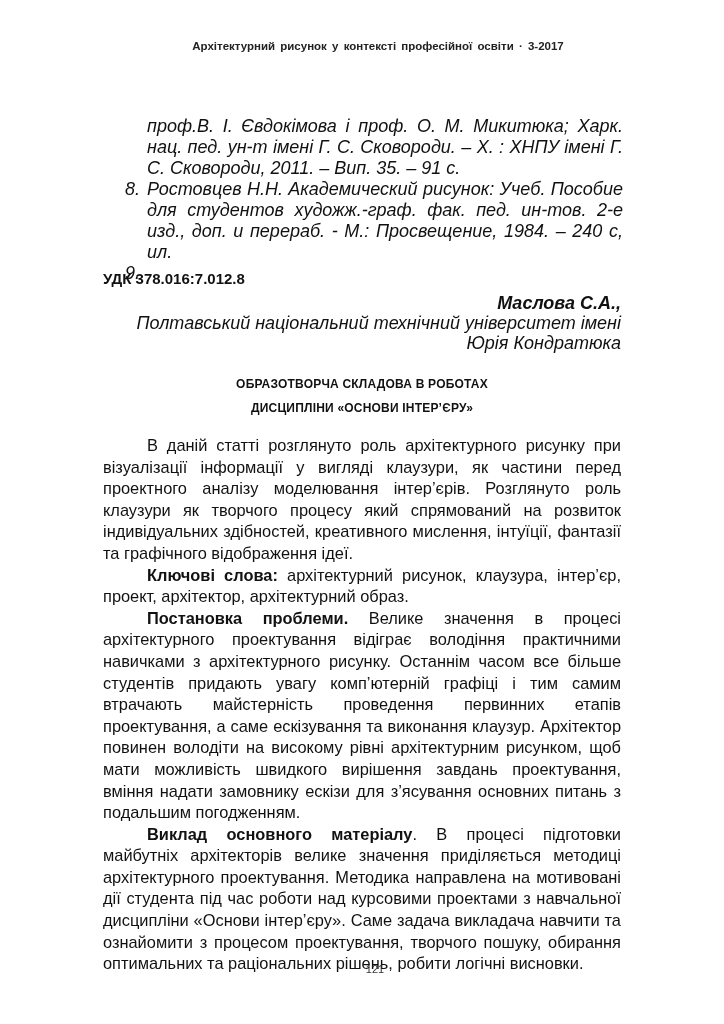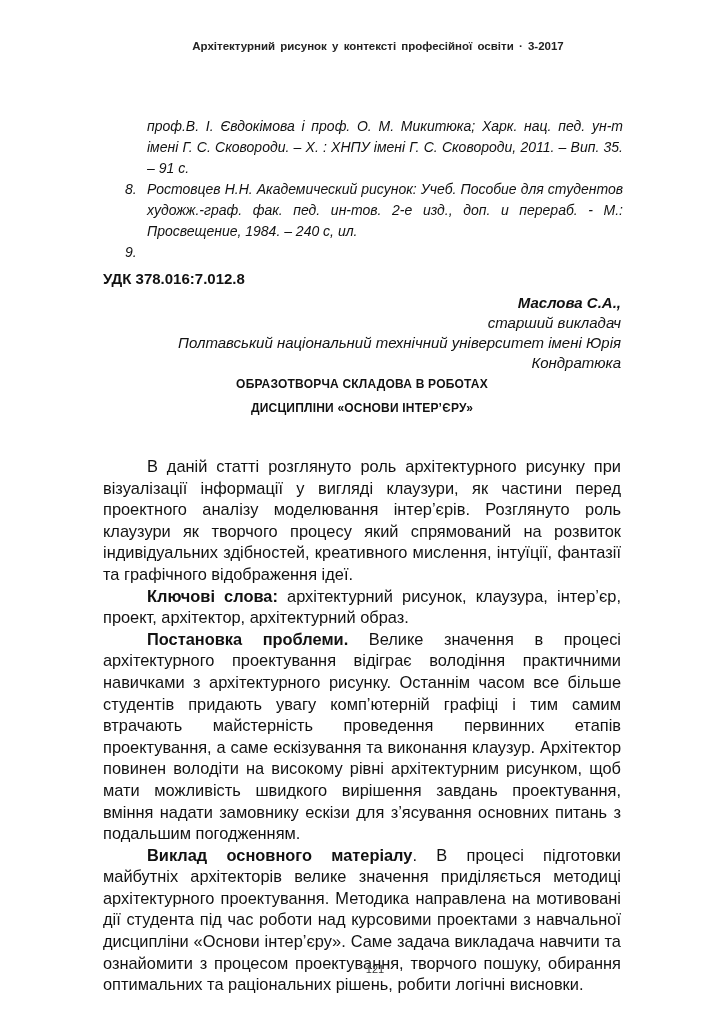--- a/index.html
+++ b/index.html
@@ -1,25 +1,25 @@
 <!DOCTYPE html>
 <html><head>
 <meta charset="utf-8">
 <style>
   html, body { margin:0; padding:0; background:#ffffff; }
   body { width:724px; height:1024px; position:relative; overflow:hidden; color:#111; font-family:"Liberation Sans", sans-serif; }
   .running-head { position:absolute; top:40px; left:0; width:724px; text-align:center; font-size:11.5px; font-weight:bold; word-spacing:2px; color:#222;padding-left:16px; }
-  .refs { position:absolute; top:116px; left:103px; width:520px; font-family:"Liberation Sans", sans-serif; font-style:italic; font-size:14px; line-height:21px; }
+  .refs { position:absolute; top:116px; left:103px; width:520px; font-family:"Liberation Sans", sans-serif; font-style:italic; font-size:18px; line-height:21px; }
   .ref-item { position:relative; padding-left:44px; text-align:justify; }
   .ref-num { position:absolute; left:22px; top:0; }
   .udk { position:absolute; top:270px; left:103px; font-size:15px; font-weight:bold; }
-  .author-block { position:absolute; top:293px; right:103px; width:520px; text-align:right; font-style:italic; font-size:15px; line-height:20px; }
+  .author-block { position:absolute; top:293px; right:103px; width:520px; text-align:right; font-style:italic; font-size:18px; line-height:20px; }
   .author-name { font-weight:bold; }
   .title { position:absolute; top:372px; left:0; width:724px; text-align:center; font-size:12px; font-weight:bold; line-height:24px; letter-spacing:0.2px; }
-  .body { position:absolute; top:456px; left:103px; width:518px; font-size:16.4px; line-height:21.6px; text-align:justify; }
+  .body { position:absolute; top:435px; left:103px; width:518px; font-size:16.4px; line-height:21.6px; text-align:justify; }
   .body p { margin:0; text-indent:44px; }
   .body b { font-weight:bold; }
   .page-num { position:absolute; top:963px; left:13px; width:724px; text-align:center; font-size:11px; color:#333; }
 </style>
 </head>
 <body>
 
 <div class="running-head">Архітектурний рисунок у контексті професійної освіти · 3-2017</div>
 
 <div class="refs">
@@ -32,21 +32,20 @@
   </div>
   <div class="ref-item">
     <span class="ref-num">9.</span>
   </div>
 </div>
 
 <div class="udk">УДК 378.016:7.012.8</div>
 
 <div class="author-block">
   <div class="author-name">Маслова С.А.,</div>
-  <div>старший викладач</div>
   <div>Полтавський національний технічний університет імені Юрія Кондратюка</div>
 </div>
 
 <div class="title">
   <div>ОБРАЗОТВОРЧА СКЛАДОВА В РОБОТАХ</div>
   <div>ДИСЦИПЛІНИ «ОСНОВИ ІНТЕР’ЄРУ»</div>
 </div>
 
 <div class="body">
   <p>В даній статті розглянуто роль архітектурного рисунку при візуалізації інформації у вигляді клаузури, як частини перед проектного аналізу моделювання інтер’єрів. Розглянуто роль клаузури як творчого процесу який спрямований на розвиток індивідуальних здібностей, креативного мислення, інтуїції, фантазії та графічного відображення ідеї.</p>

